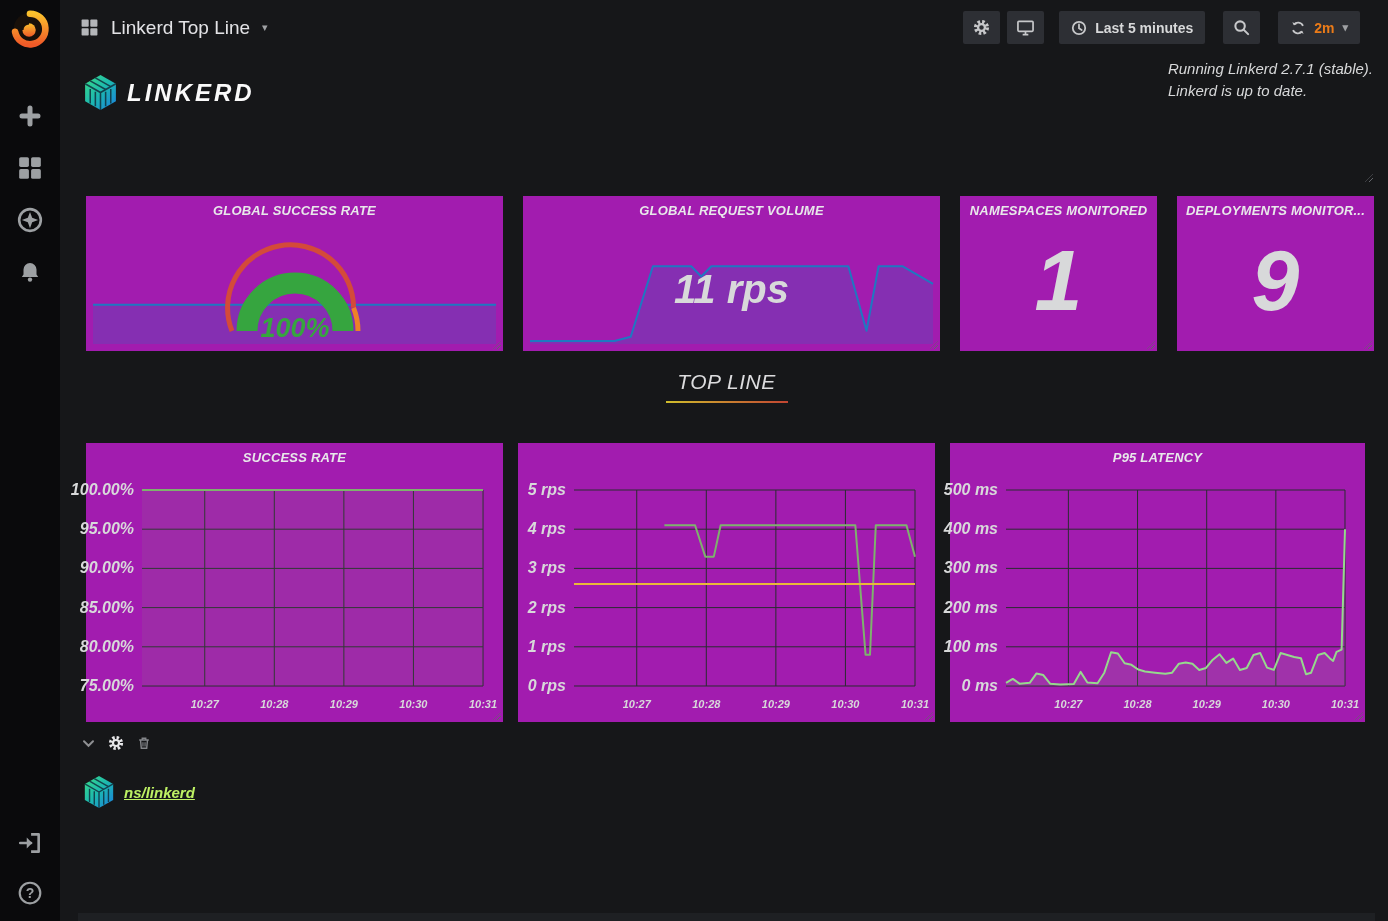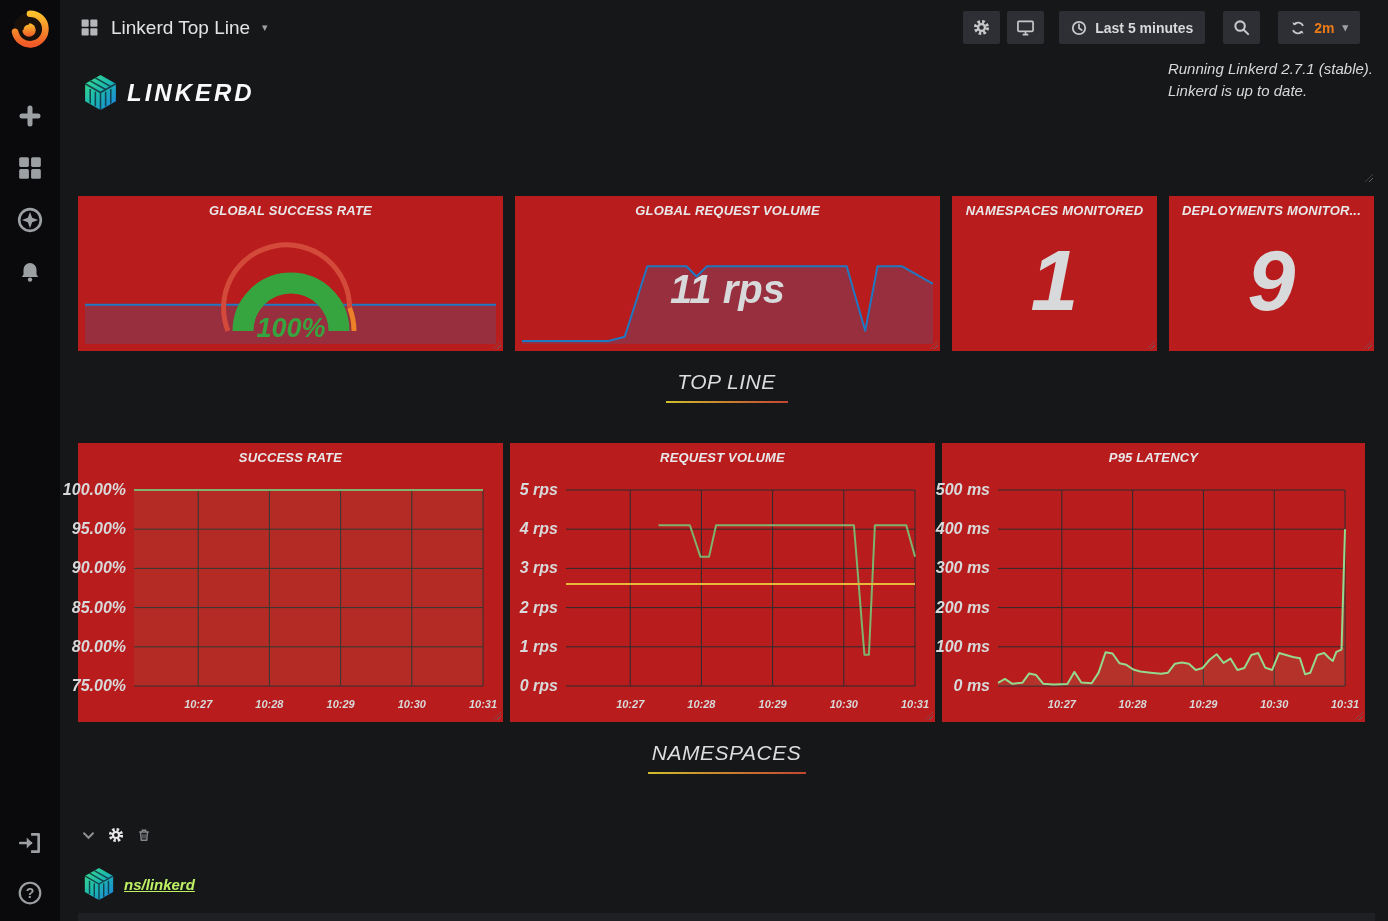--- a/index.html
+++ b/index.html
@@ -30,21 +30,21 @@
 
   
   .dash { flex:1; padding:0 13px 0 18px; position:relative;font-style:italic; }
   .hero { position:relative; height:141px; }
   .brand { position:absolute; left:4px; top:18px; display:flex; align-items:center; gap:8px; }
   .brand-text { font-size:24px; font-weight:600; letter-spacing:3px; color:#fafafa; }
   .status { position:absolute; right:2px; top:3px; text-align:left; font-size:15px; line-height:22px; color:#d8d9da; }
 
   .row1 { display:grid; grid-template-columns:425px 425px 205px 205px; gap:12px; height:155px; }
   .row2 { display:grid; grid-template-columns:425px 425px 423px; gap:7px; height:279px; }
-  .panel { background:#b91c1c; position:relative; }
+  .panel { background:#a21caf; position:relative;margin-left:8px; }
   .panel::after { content:""; position:absolute; right:2px; bottom:2px; width:8px; height:8px;
     background:repeating-linear-gradient(135deg, transparent 0 2px, #63656a 2px 3px);
     clip-path:polygon(100% 0, 100% 100%, 0 100%); }
   .rsz-abs { position:absolute; right:2px; bottom:14px; width:8px; height:8px;
     background:repeating-linear-gradient(135deg, transparent 0 2px, #63656a 2px 3px);
     clip-path:polygon(100% 0, 100% 100%, 0 100%); cursor:nwse-resize; }
   .ptitle { position:absolute; top:7px; left:0; right:0; text-align:center; font-size:13px;
     font-weight:700; color:#e8e8ea; letter-spacing:.2px; cursor:pointer; white-space:nowrap; overflow:hidden; }
 
   .spark { position:absolute; left:7px; right:7px; bottom:7px; height:45px; }
@@ -297,21 +297,20 @@
             </div>
           <div class="xlabels">
               <span style="left: 18.4%;">10:27</span>
               <span style="left: 38.8%;">10:28</span>
               <span style="left: 59.2%;">10:29</span>
               <span style="left: 79.6%;">10:30</span>
               <span style="left: 100%;">10:31</span>
             </div>
         </div>
         <div class="panel graph">
-          <div class="ptitle">REQUEST VOLUME</div>
           <div class="ylabels">
               <span style="top: 0%;">5 rps</span>
               <span style="top: 20%;">4 rps</span>
               <span style="top: 40%;">3 rps</span>
               <span style="top: 60%;">2 rps</span>
               <span style="top: 80%;">1 rps</span>
               <span style="top: 100%;">0 rps</span>
             </div>
           <div class="plot">
               <svg viewBox="0 0 1000 500" preserveAspectRatio="none" style="overflow: visible;">
@@ -368,24 +367,20 @@
           <div class="xlabels">
               <span style="left: 18.4%;">10:27</span>
               <span style="left: 38.8%;">10:28</span>
               <span style="left: 59.2%;">10:29</span>
               <span style="left: 79.6%;">10:30</span>
               <span style="left: 100%;">10:31</span>
             </div>
         </div>
       </section>
 
-      <div class="section-head">
-        <div class="txt">NAMESPACES</div>
-        <div class="grad-line wide"></div>
-      </div>
 
       <div class="row-controls">
         <button class="ctl">
           <svg viewBox="0 0 14 10" width="13" height="9">
               <path d="M2 2.5l5 5 5-5" fill="none" stroke="#8f9093" stroke-width="2.2" stroke-linecap="round"></path>
             </svg>
         </button>
         <button class="ctl">
           <svg viewBox="0 0 18 18" width="16" height="16">
             <circle cx="9" cy="9" r="6" fill="none" stroke="#e6e6e8" stroke-width="4" stroke-dasharray="2.6 2.1"></circle>

